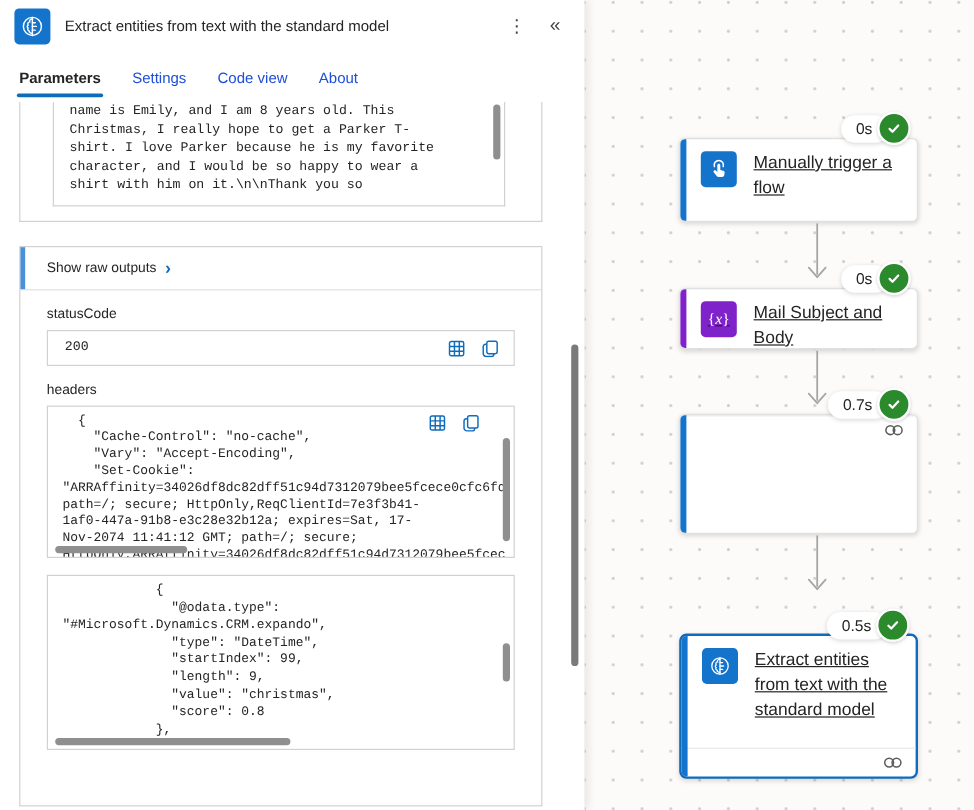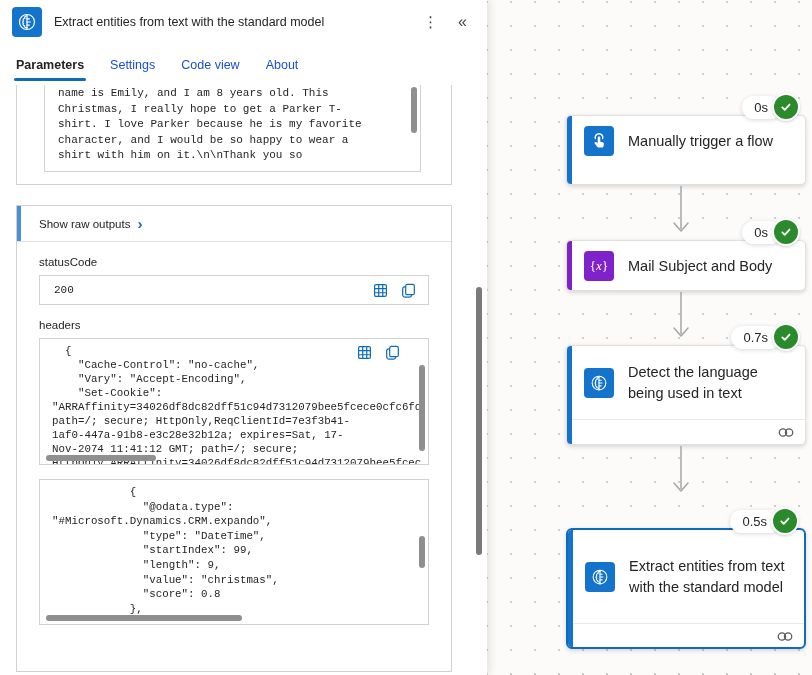--- a/index.html
+++ b/index.html
@@ -70,26 +70,26 @@
   
   .panel-scroll-thumb { position:absolute; right:5px; top:287px; width:6px; height:268px;
                         background:#7a7a7a; border-radius:3px; }
 
   
   .canvas { position:absolute; left:487px; top:0; width:325px; height:675px;
             background:#fcfbfa;
             background-image:radial-gradient(circle, #cfcecd 1.1px, transparent 1.3px);
             background-size:24px 24px; background-position:12px 14px; }
 
-  .node { position:absolute; left:79px; width:240px; background:#fff; border-radius:5px;
-          border:1px solid #e0e0e0; box-shadow:0 1.6px 4px rgba(0,0,0,.14); cursor:pointer; }
+  .node { position:absolute; left:79px; width:199px; background:#fff; border-radius:5px;
+          border:1px solid #e0e0e0; box-shadow:0 1.6px 4px rgba(0,0,0,.14); cursor:pointer;text-decoration:underline; }
   .node::before { content:""; position:absolute; left:0; top:0; bottom:0; width:5px;
                   border-radius:4px 0 0 4px; background:var(--accent,#0f6cbd); }
   .node.selected { border:2px solid #0f6cbd; border-radius:6px; }
-  .node-main { display:flex; align-items:center; padding:10px 12px 10px 17px; }
+  .node-main { display:flex; padding:10px 12px 10px 17px; }
   .node-icon { width:30px; height:30px; border-radius:4px; flex-shrink:0;
                display:flex; align-items:center; justify-content:center;
                background:var(--accent,#0f6cbd); }
   .node-label { font-size:14.5px; line-height:21px; color:#242424; margin-left:14px; }
   .node-footer { border-top:1px solid #e8e8e8; height:26px; display:flex;
                  align-items:center; justify-content:flex-end; padding-right:10px; }
   .braces { color:#fff; font-size:13px; font-family:"Liberation Serif", serif; }
   .braces i { font-style:italic; }
 
   .badge { position:absolute; top:-23px; right:5px; display:flex; align-items:center; z-index:3; }
@@ -270,31 +270,20 @@
 
     <div class="node" style="--accent:#1474cc; top:345px; height:100px;">
       <div class="badge">
         <div class="badge-pill">0.7s</div>
         <div class="badge-check">
           <svg width="16" height="16" viewBox="0 0 24 24">
               <path d="M6.5 12.6l3.6 3.6 7.2-7.8" stroke="#fff" stroke-width="2.8" fill="none" stroke-linecap="round" stroke-linejoin="round"></path>
             </svg>
         </div>
       </div>
-      <div class="node-main" style="height:73px;">
-        <div class="node-icon">
-          <svg width="20" height="20" viewBox="0 0 24 24" fill="none" stroke="#fff" stroke-width="1.3" stroke-linecap="round">
-            <circle cx="12" cy="12" r="8.2"></circle>
-            <path d="M12 3.8 v16.4"></path>
-            <path d="M12 5.2c-2 0-2.9 1.4-2.4 2.7-1.6.3-2.2 1.8-1.5 3-1 .6-1 2 0 2.6-.8 1-.3 2.5 1 2.7-.1 1.3 1 2.2 2.9 2"></path>
-            <path d="M12 8.6h2.6M12 12h3.6M12 15.4h2.6"></path>
-          </svg>
-        </div>
-        <div class="node-label">Detect the language being used in text</div>
-      </div>
       <div class="node-footer">
         <span>
           <svg width="18" height="11" viewBox="0 0 20 12" fill="none" stroke="#5c5c5c" stroke-width="1.4">
             <circle cx="6.6" cy="6" r="4.1"></circle>
               <circle cx="13.4" cy="6" r="4.1"></circle>
           </svg>
         </span>
       </div>
     </div>
 

